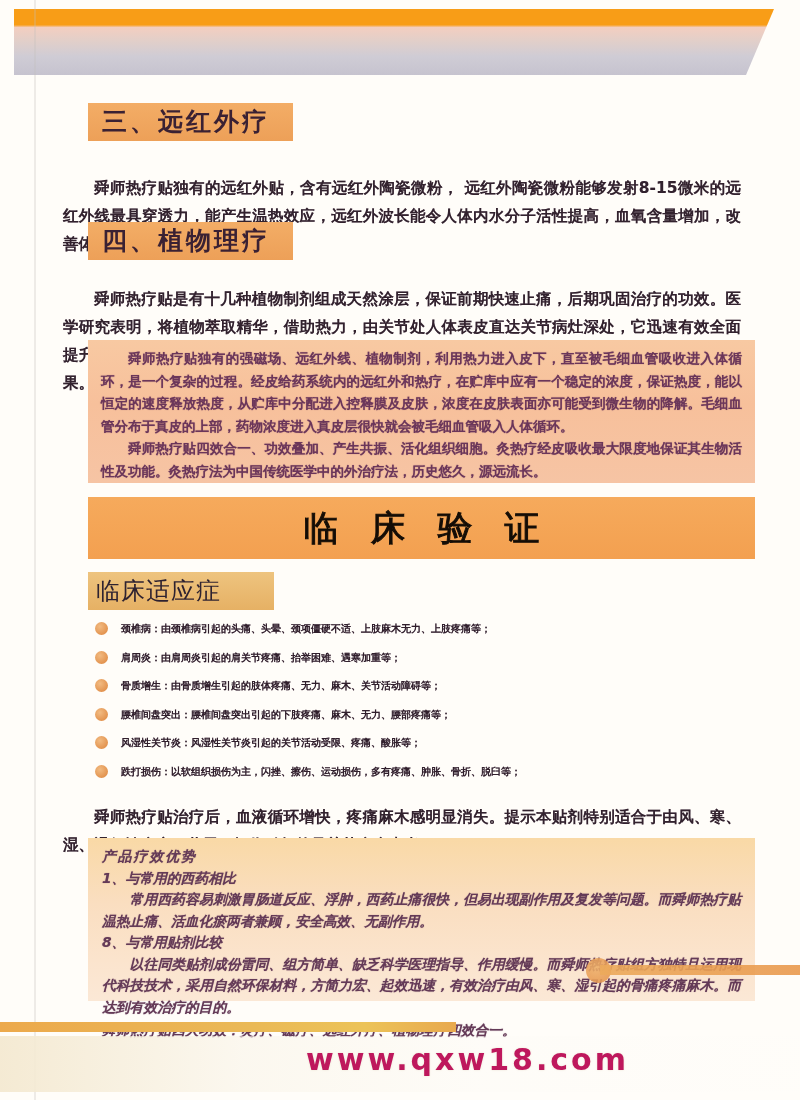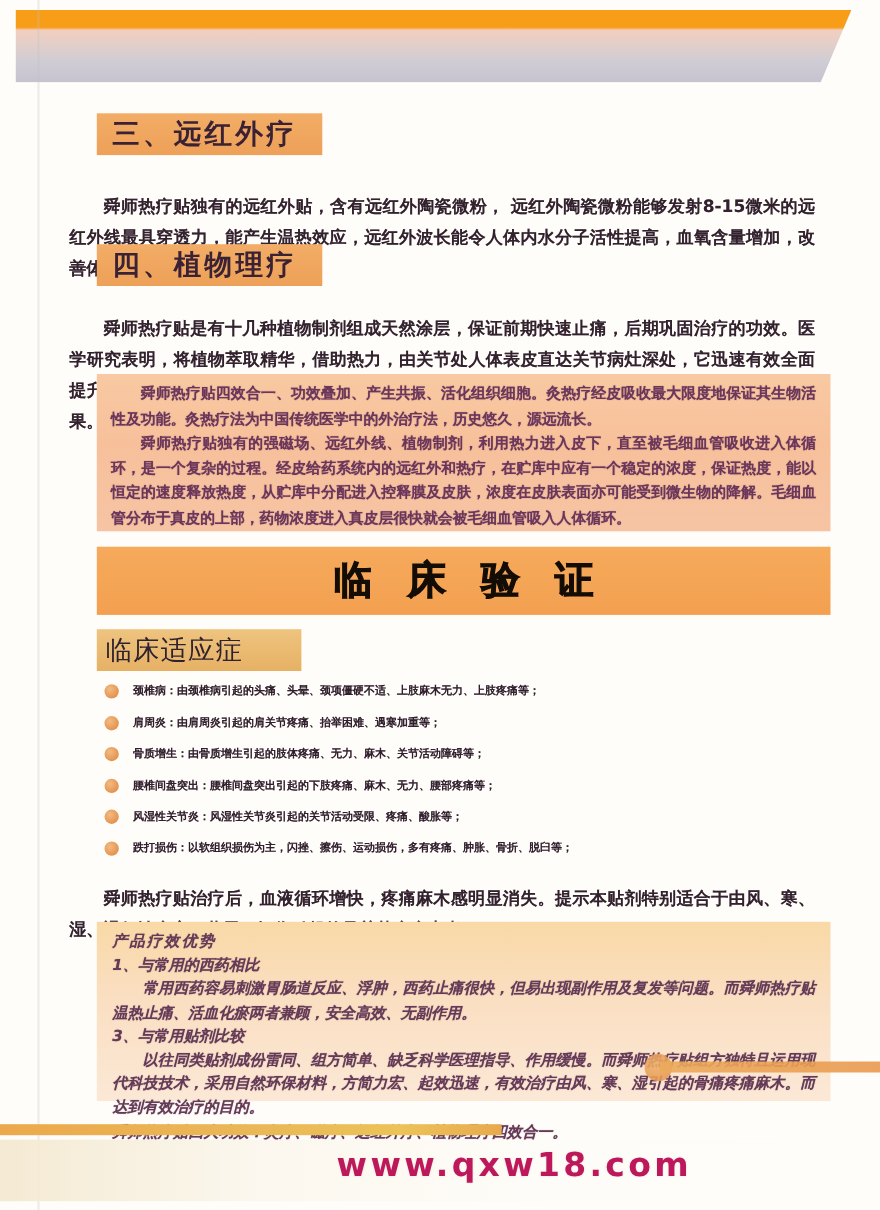--- a/index.html
+++ b/index.html
@@ -51,21 +51,21 @@
   }
   .hl-box p{
     margin:0;color:#6b365a;font-size:13.5px;font-weight:600;
     line-height:22.5px;text-align:justify;text-indent:2em;
     text-shadow:0 0 1px rgba(107,54,90,.65);
   }
   
   .banner{
     position:absolute;left:88px;top:497px;width:667px;height:62px;
     background:linear-gradient(180deg,#f6aa5c,#f3a050);
-    color:#140d06;font-size:35px;font-weight:bold;
+    color:#140d06;font-size:35px;font-weight:normal;
     letter-spacing:32px;text-align:center;line-height:62px;
     text-indent:32px;white-space:nowrap;
     -webkit-text-stroke:1px #140d06;
   }
   
   .sub-header{
     position:absolute;left:88px;top:572px;width:186px;height:38px;
     background:linear-gradient(180deg,#eec47f,#e6b164);
     color:#2e2230;font-size:24px;font-weight:normal;
     line-height:38px;padding-left:8px;box-sizing:border-box;
@@ -135,22 +135,22 @@
   <span>三、远红外疗</span>
 </div>
 <div class="para p-infrared">舜师热疗贴独有的远红外贴，含有远红外陶瓷微粉， 远红外陶瓷微粉能够发射8-15微米的远红外线最具穿透力，能产生温热效应，远红外波长能令人体内水分子活性提高，血氧含量增加，改善体内的血液循环及微循环系统。</div>
 
 <div class="sec-header h4">
   <span>四、植物理疗</span>
 </div>
 <div class="para p-plant">舜师热疗贴是有十几种植物制剂组成天然涂层，保证前期快速止痛，后期巩固治疗的功效。医学研究表明，将植物萃取精华，借助热力，由关节处人体表皮直达关节病灶深处，它迅速有效全面提升人体免疫系统功能和杀死类风湿因子病毒；消除无菌性炎症和关节积液，以达到标本兼治的效果。</div>
 
 <div class="hl-box">
+  <p>舜师热疗贴独有的强磁场、远红外线、植物制剂，利用热力进入皮下，直至被毛细血管吸收进入体循环，是一个复杂的过程。经皮给药系统内的远红外和热疗，在贮库中应有一个稳定的浓度，保证热度，能以恒定的速度释放热度，从贮库中分配进入控释膜及皮肤，浓度在皮肤表面亦可能受到微生物的降解。毛细血管分布于真皮的上部，药物浓度进入真皮层很快就会被毛细血管吸入人体循环。</p>
   <p>舜师热疗贴四效合一、功效叠加、产生共振、活化组织细胞。灸热疗经皮吸收最大限度地保证其生物活性及功能。灸热疗法为中国传统医学中的外治疗法，历史悠久，源远流长。</p>
-  <p>舜师热疗贴独有的强磁场、远红外线、植物制剂，利用热力进入皮下，直至被毛细血管吸收进入体循环，是一个复杂的过程。经皮给药系统内的远红外和热疗，在贮库中应有一个稳定的浓度，保证热度，能以恒定的速度释放热度，从贮库中分配进入控释膜及皮肤，浓度在皮肤表面亦可能受到微生物的降解。毛细血管分布于真皮的上部，药物浓度进入真皮层很快就会被毛细血管吸入人体循环。</p>
 </div>
 
 <div class="banner">临床验证</div>
 
 <div class="sub-header">临床适应症</div>
 
 <div class="bullet-list">
   <div class="bullet-row">
     <span class="bullet-dot"></span>
     <span class="bullet-text">颈椎病：由颈椎病引起的头痛、头晕、颈项僵硬不适、上肢麻木无力、上肢疼痛等；</span>
@@ -176,21 +176,21 @@
     <span class="bullet-text">跌打损伤：以软组织损伤为主，闪挫、擦伤、运动损伤，多有疼痛、肿胀、骨折、脱臼等；</span>
   </div>
 </div>
 
 <div class="para p-summary">舜师热疗贴治疗后，血液循环增快，疼痛麻木感明显消失。提示本贴剂特别适合于由风、寒、湿、退行性病变、劳累、扭伤引起的骨关节疼痛患者。</div>
 
 <div class="adv-box">
   <p class="adv-title">产品疗效优势</p>
   <p>1、与常用的西药相比</p>
   <p class="indent">常用西药容易刺激胃肠道反应、浮肿，西药止痛很快，但易出现副作用及复发等问题。而舜师热疗贴温热止痛、活血化瘀两者兼顾，安全高效、无副作用。</p>
-  <p>3、与常用贴剂比较</p>
+  <p>8、与常用贴剂比较</p>
   <p class="indent">以往同类贴剂成份雷同、组方简单、缺乏科学医理指导、作用缓慢。而舜师热疗贴组方独特且运用现代科技技术，采用自然环保材料，方简力宏、起效迅速，有效治疗由风、寒、湿引起的骨痛疼痛麻木。而达到有效治疗的目的。</p>
   <p class="adv-footer">舜师热疗贴四大功效：灸疗、磁疗、远红外疗、植物理疗四效合一。</p>
 </div>
 
 <div class="deco-dot"></div>
 <div class="deco-line"></div>
 
 <div class="bottom-bar"></div>
 <div class="wm-band"></div>
 <div class="watermark">www.qxw18.com</div>

